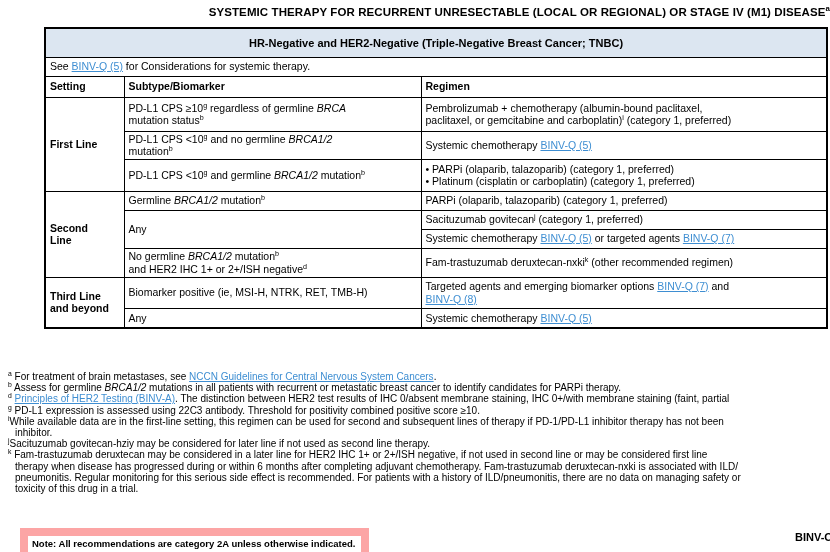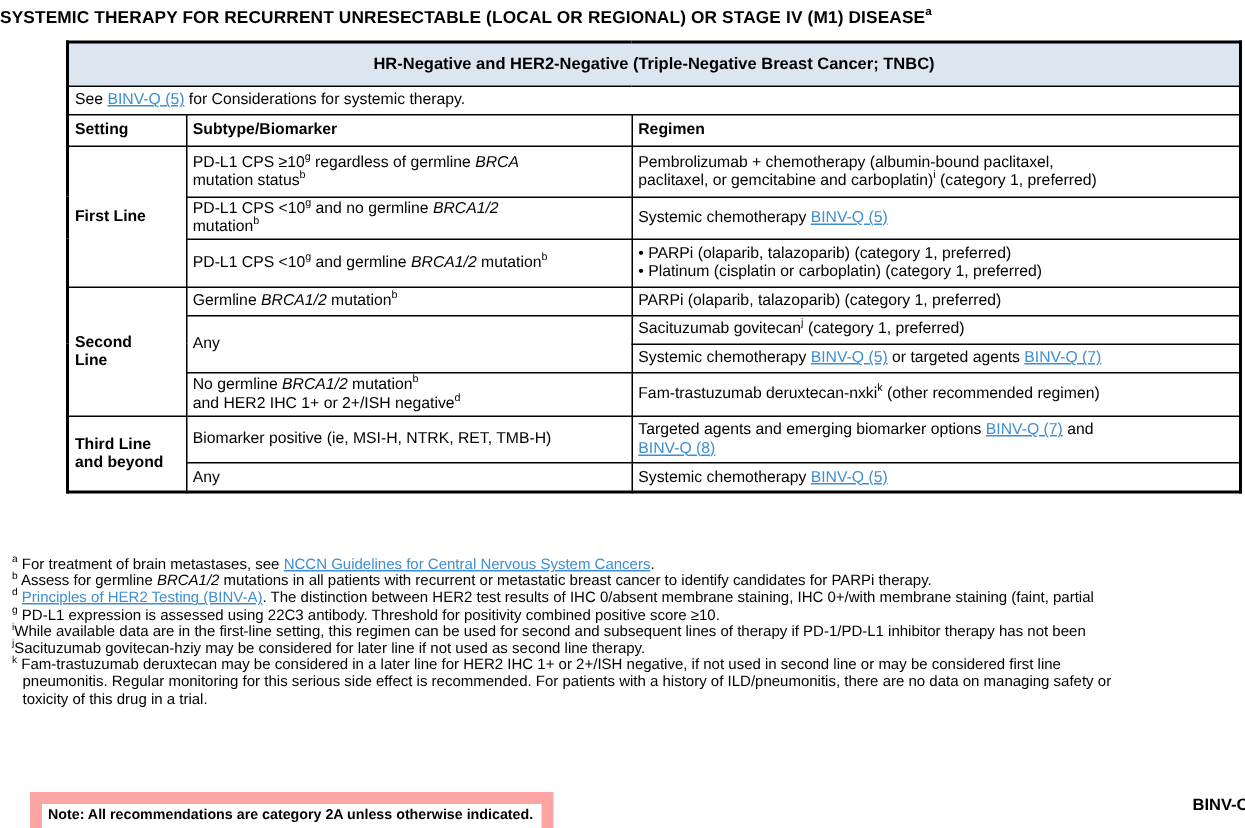--- a/index.html
+++ b/index.html
@@ -8,21 +8,21 @@
   }
   *{box-sizing:border-box;}
   html,body{margin:0;padding:0;}
   body{
     width:830px;height:552px;position:relative;overflow:hidden;
     background:#ffffff;color:#000;
     font-family:"Liberation Sans", sans-serif;
   }
   .title{
     position:absolute;top:6px;left:0;width:830px;
-    text-align:left;font-weight:bold;font-size:11.5px;letter-spacing:.1px;
+    text-align:right;font-weight:bold;font-size:11.5px;letter-spacing:.1px;
   }
   .sup{font-size:0.68em;vertical-align:super;line-height:0;}
   .i{font-style:italic;}
   a.lnk{color:var(--link);text-decoration:underline;cursor:pointer;}
   table.tnbc{
     position:absolute;left:44px;top:27px;width:782px;
     border-collapse:collapse;table-layout:fixed;
     font-size:10.5px;line-height:12.5px;
     border:2px solid #000;
   }
@@ -165,26 +165,28 @@
       <div class="tline"><span class="sup">b</span><span> Assess for germline </span><span class="i">BRCA1/2</span><span> mutations in all patients with recurrent or metastatic breast cancer to identify candidates for PARPi therapy.</span></div>
     </div>
   <div class="footnote">
       <div class="tline"><span class="sup">d</span><span> </span><a href="#" class="lnk">Principles of HER2 Testing (BINV-A)</a><span>. The distinction between HER2 test results of IHC 0/absent membrane staining, IHC 0+/with membrane staining (faint, partial</span></div>
     </div>
   <div class="footnote">
       <div class="tline"><span class="sup">g</span><span> PD-L1 expression is assessed using 22C3 antibody. Threshold for positivity combined positive score ≥10.</span></div>
     </div>
   <div class="footnote">
       <div class="tline"><span class="sup">i</span><span>While available data are in the first-line setting, this regimen can be used for second and subsequent lines of therapy if PD-1/PD-L1 inhibitor therapy has not been</span></div>
+      <div class="tline"><span>inhibitor.</span></div>
     </div>
   <div class="footnote">
       <div class="tline"><span class="sup">j</span><span>Sacituzumab govitecan-hziy may be considered for later line if not used as second line therapy.</span></div>
     </div>
   <div class="footnote">
       <div class="tline"><span class="sup">k</span><span> Fam-trastuzumab deruxtecan may be considered in a later line for HER2 IHC 1+ or 2+/ISH negative, if not used in second line or may be considered first line</span></div>
+      <div class="tline"><span>therapy when disease has progressed during or within 6 months after completing adjuvant chemotherapy. Fam-trastuzumab deruxtecan-nxki is associated with ILD/</span></div>
       <div class="tline"><span>pneumonitis. Regular monitoring for this serious side effect is recommended. For patients with a history of ILD/pneumonitis, there are no data on managing safety or</span></div>
       <div class="tline"><span>toxicity of this drug in a trial.</span></div>
     </div>
 </div>
 
 <div class="notebox">Note: All recommendations are category 2A unless otherwise indicated.</div>
 
 <div class="pagelabel">BINV-O</div>
 
 </body></html>

